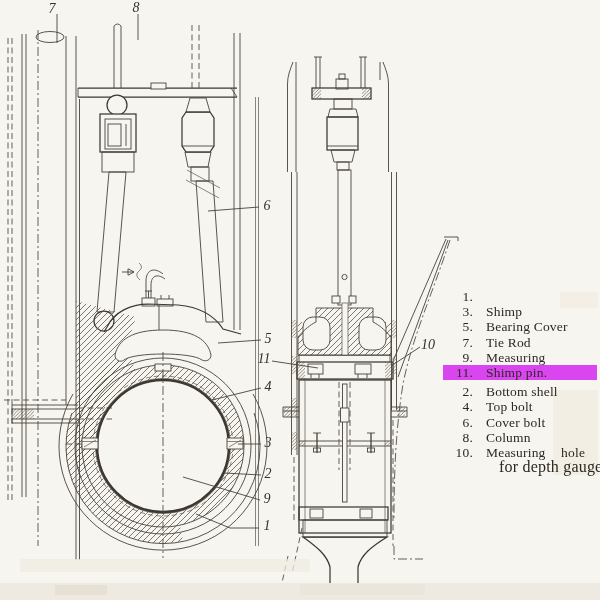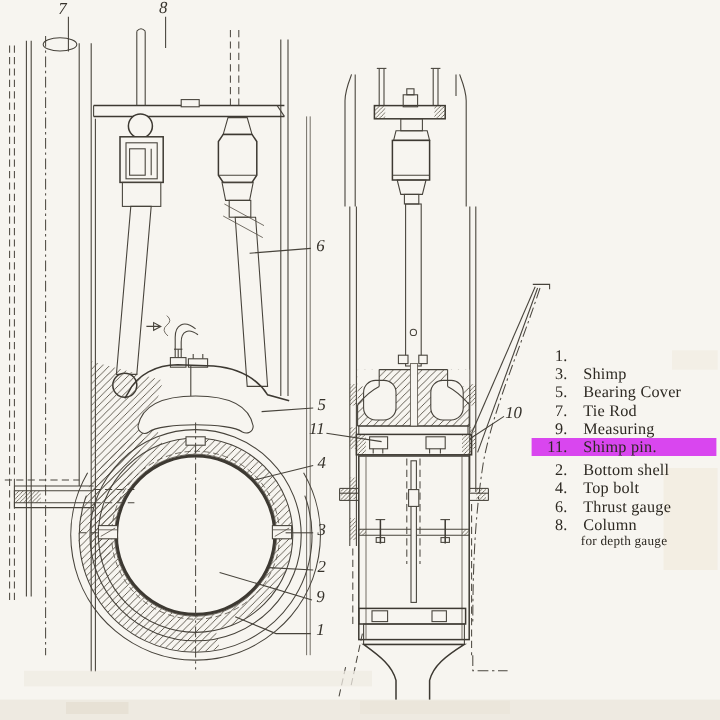--- a/index.html
+++ b/index.html
@@ -20,21 +20,21 @@
            font-size:14px;color:#36322b;line-height:1;white-space:nowrap;}
   
   .legend{position:absolute;left:443px;top:289px;width:154px;color:#2d2922;
           font-size:13.5px;letter-spacing:.2px;}
   .lrow{display:flex;height:15.2px;line-height:15.2px;padding:0 4px;align-items:baseline;}
   .lrow.hl{background:#d946ef;}
   .lnum{width:26px;text-align:right;flex:none;}
   .llab{margin-left:13px;white-space:nowrap;}
   .llab.wide{word-spacing:12px;}
   .lgroup.g2{margin-top:4px;}
-  .lsub{font-size:11px;line-height:13px;margin-left:41px;white-space:nowrap;}
+  .lsub{font-size:16px;line-height:13px;margin-left:56px;white-space:nowrap;}
 </style>
 </head>
 <body>
 
 <div class="stage">
 
 <svg width="600" height="600" viewBox="0 0 600 600">
   <defs>
     <pattern id="hatch" width="6" height="6" patternUnits="userSpaceOnUse">
       <path d="M-1,7 L7,-1" stroke="#544f44" stroke-width="0.75"></path>
@@ -357,23 +357,27 @@
     <div class="lrow">
       <span class="lnum">2.</span>
       <span class="llab">Bottom shell</span>
     </div>
     <div class="lrow">
       <span class="lnum">4.</span>
       <span class="llab">Top bolt</span>
     </div>
     <div class="lrow">
       <span class="lnum">6.</span>
-      <span class="llab">Thrust gauge</span>
+      <span class="llab">Cover bolt</span>
     </div>
     <div class="lrow">
       <span class="lnum">8.</span>
       <span class="llab">Column</span>
+    </div>
+    <div class="lrow">
+      <span class="lnum">10.</span>
+      <span class="llab wide">Measuring hole</span>
     </div>
     <div class="lsub">for depth gauge</div>
   </div>
 </div>
 
 </div>
 
 </body></html>

